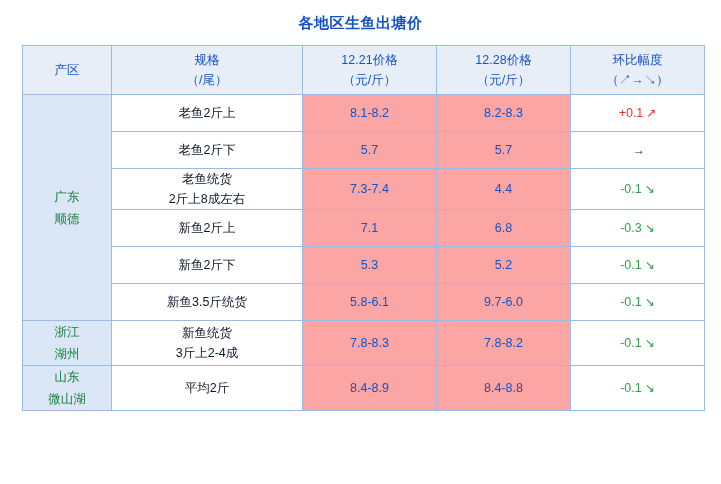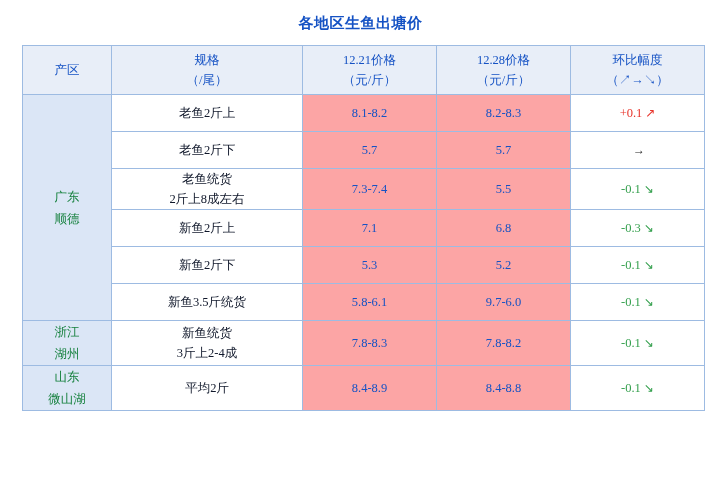--- a/index.html
+++ b/index.html
@@ -12,21 +12,20 @@
     background: #ffffff;
     font-family: "Liberation Sans", sans-serif;
     color: #1a1a1a;
     overflow: hidden;
   }
   .page {
     position: relative;
     width: 721px;
     height: 484px;
     box-sizing: border-box;
-    font-family: Liberation Serif, serif;
   }
   .title {
     text-align: center;
     font-size: 15px;
     font-weight: bold;
     color: #1552c4;
     padding-top: 14px;
     padding-bottom: 12px;
     letter-spacing: 0.5px;
   }
@@ -161,21 +160,21 @@
             <td class="price-cell">5.7</td>
             <td class="price-cell">5.7</td>
             <td class="chg-cell"><span class="chg-inner chg-flat"><span></span><span class="arrow">→</span></span></td>
           </tr>
           <tr>
             <td class="spec">
               <span>老鱼统货</span>
               <span>2斤上8成左右</span>
             </td>
             <td class="price-cell">7.3-7.4</td>
-            <td class="price-cell">5.5</td>
+            <td class="price-cell">4.4</td>
             <td class="chg-cell"><span class="chg-inner chg-down"><span>-0.1</span><span class="arrow">↘</span></span></td>
           </tr>
           <tr>
             <td class="spec">
               <span>新鱼2斤上</span>
             </td>
             <td class="price-cell">7.1</td>
             <td class="price-cell">6.8</td>
             <td class="chg-cell"><span class="chg-inner chg-down"><span>-0.3</span><span class="arrow">↘</span></span></td>
           </tr>

